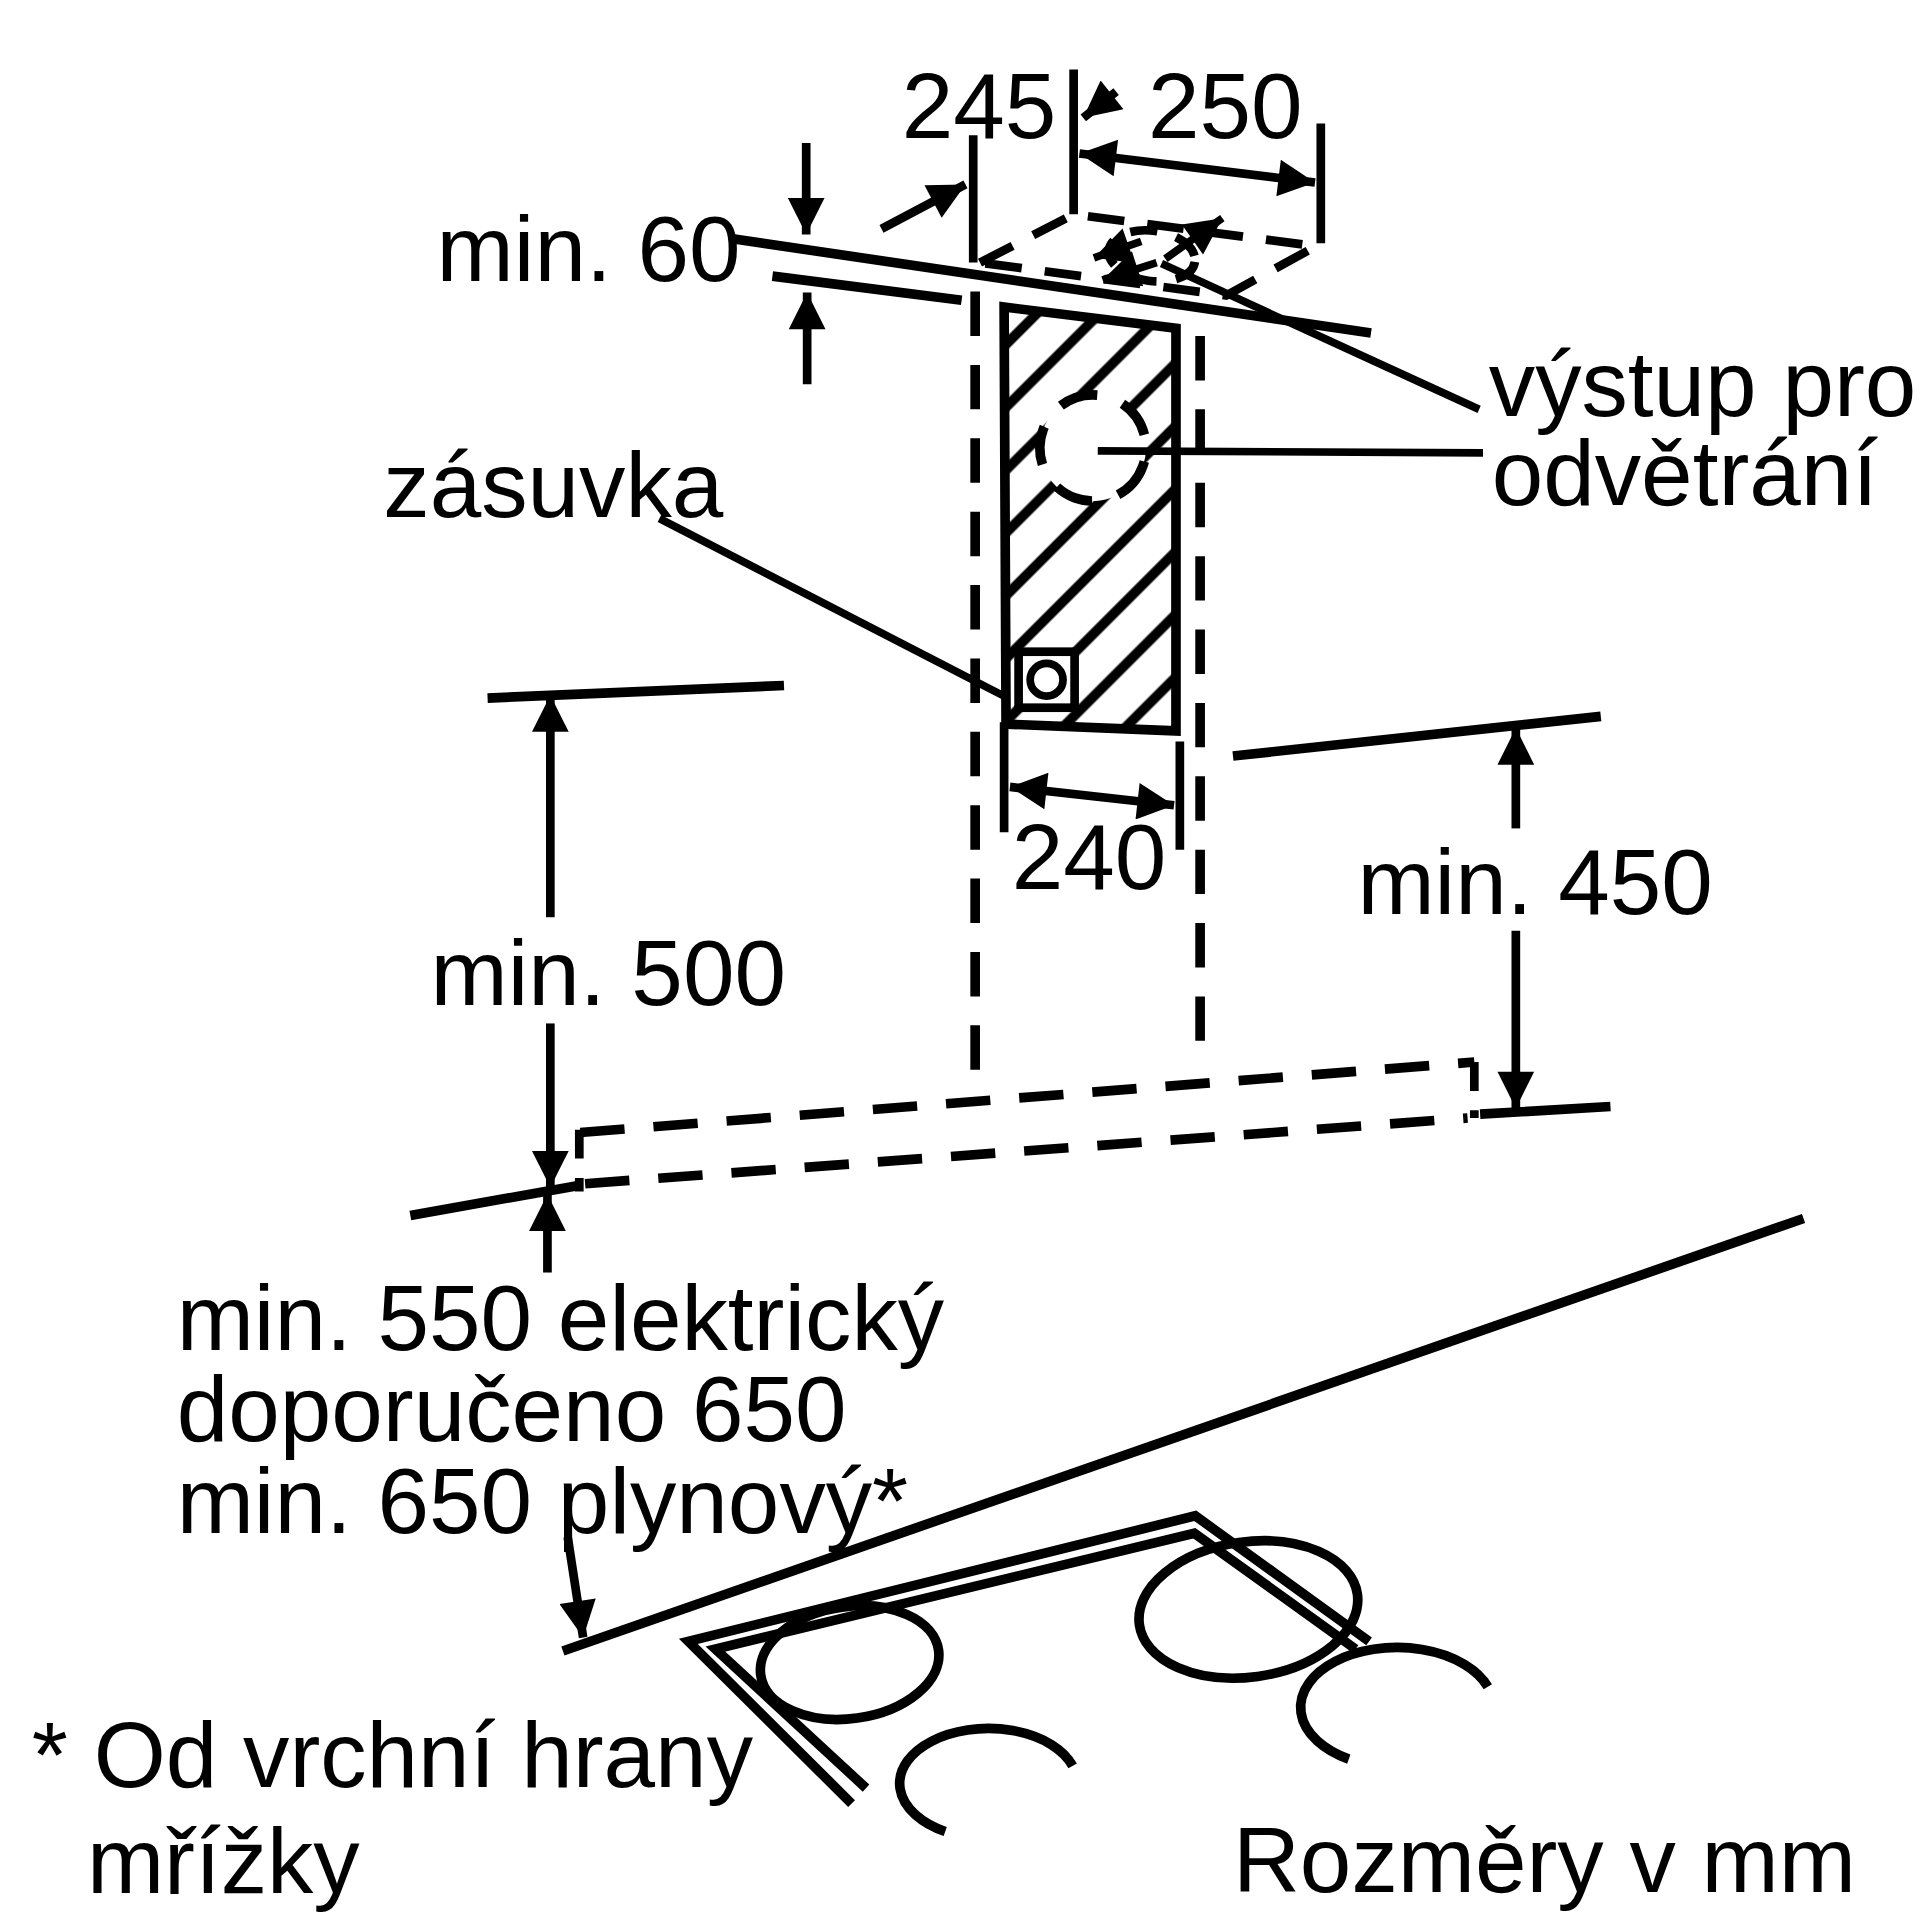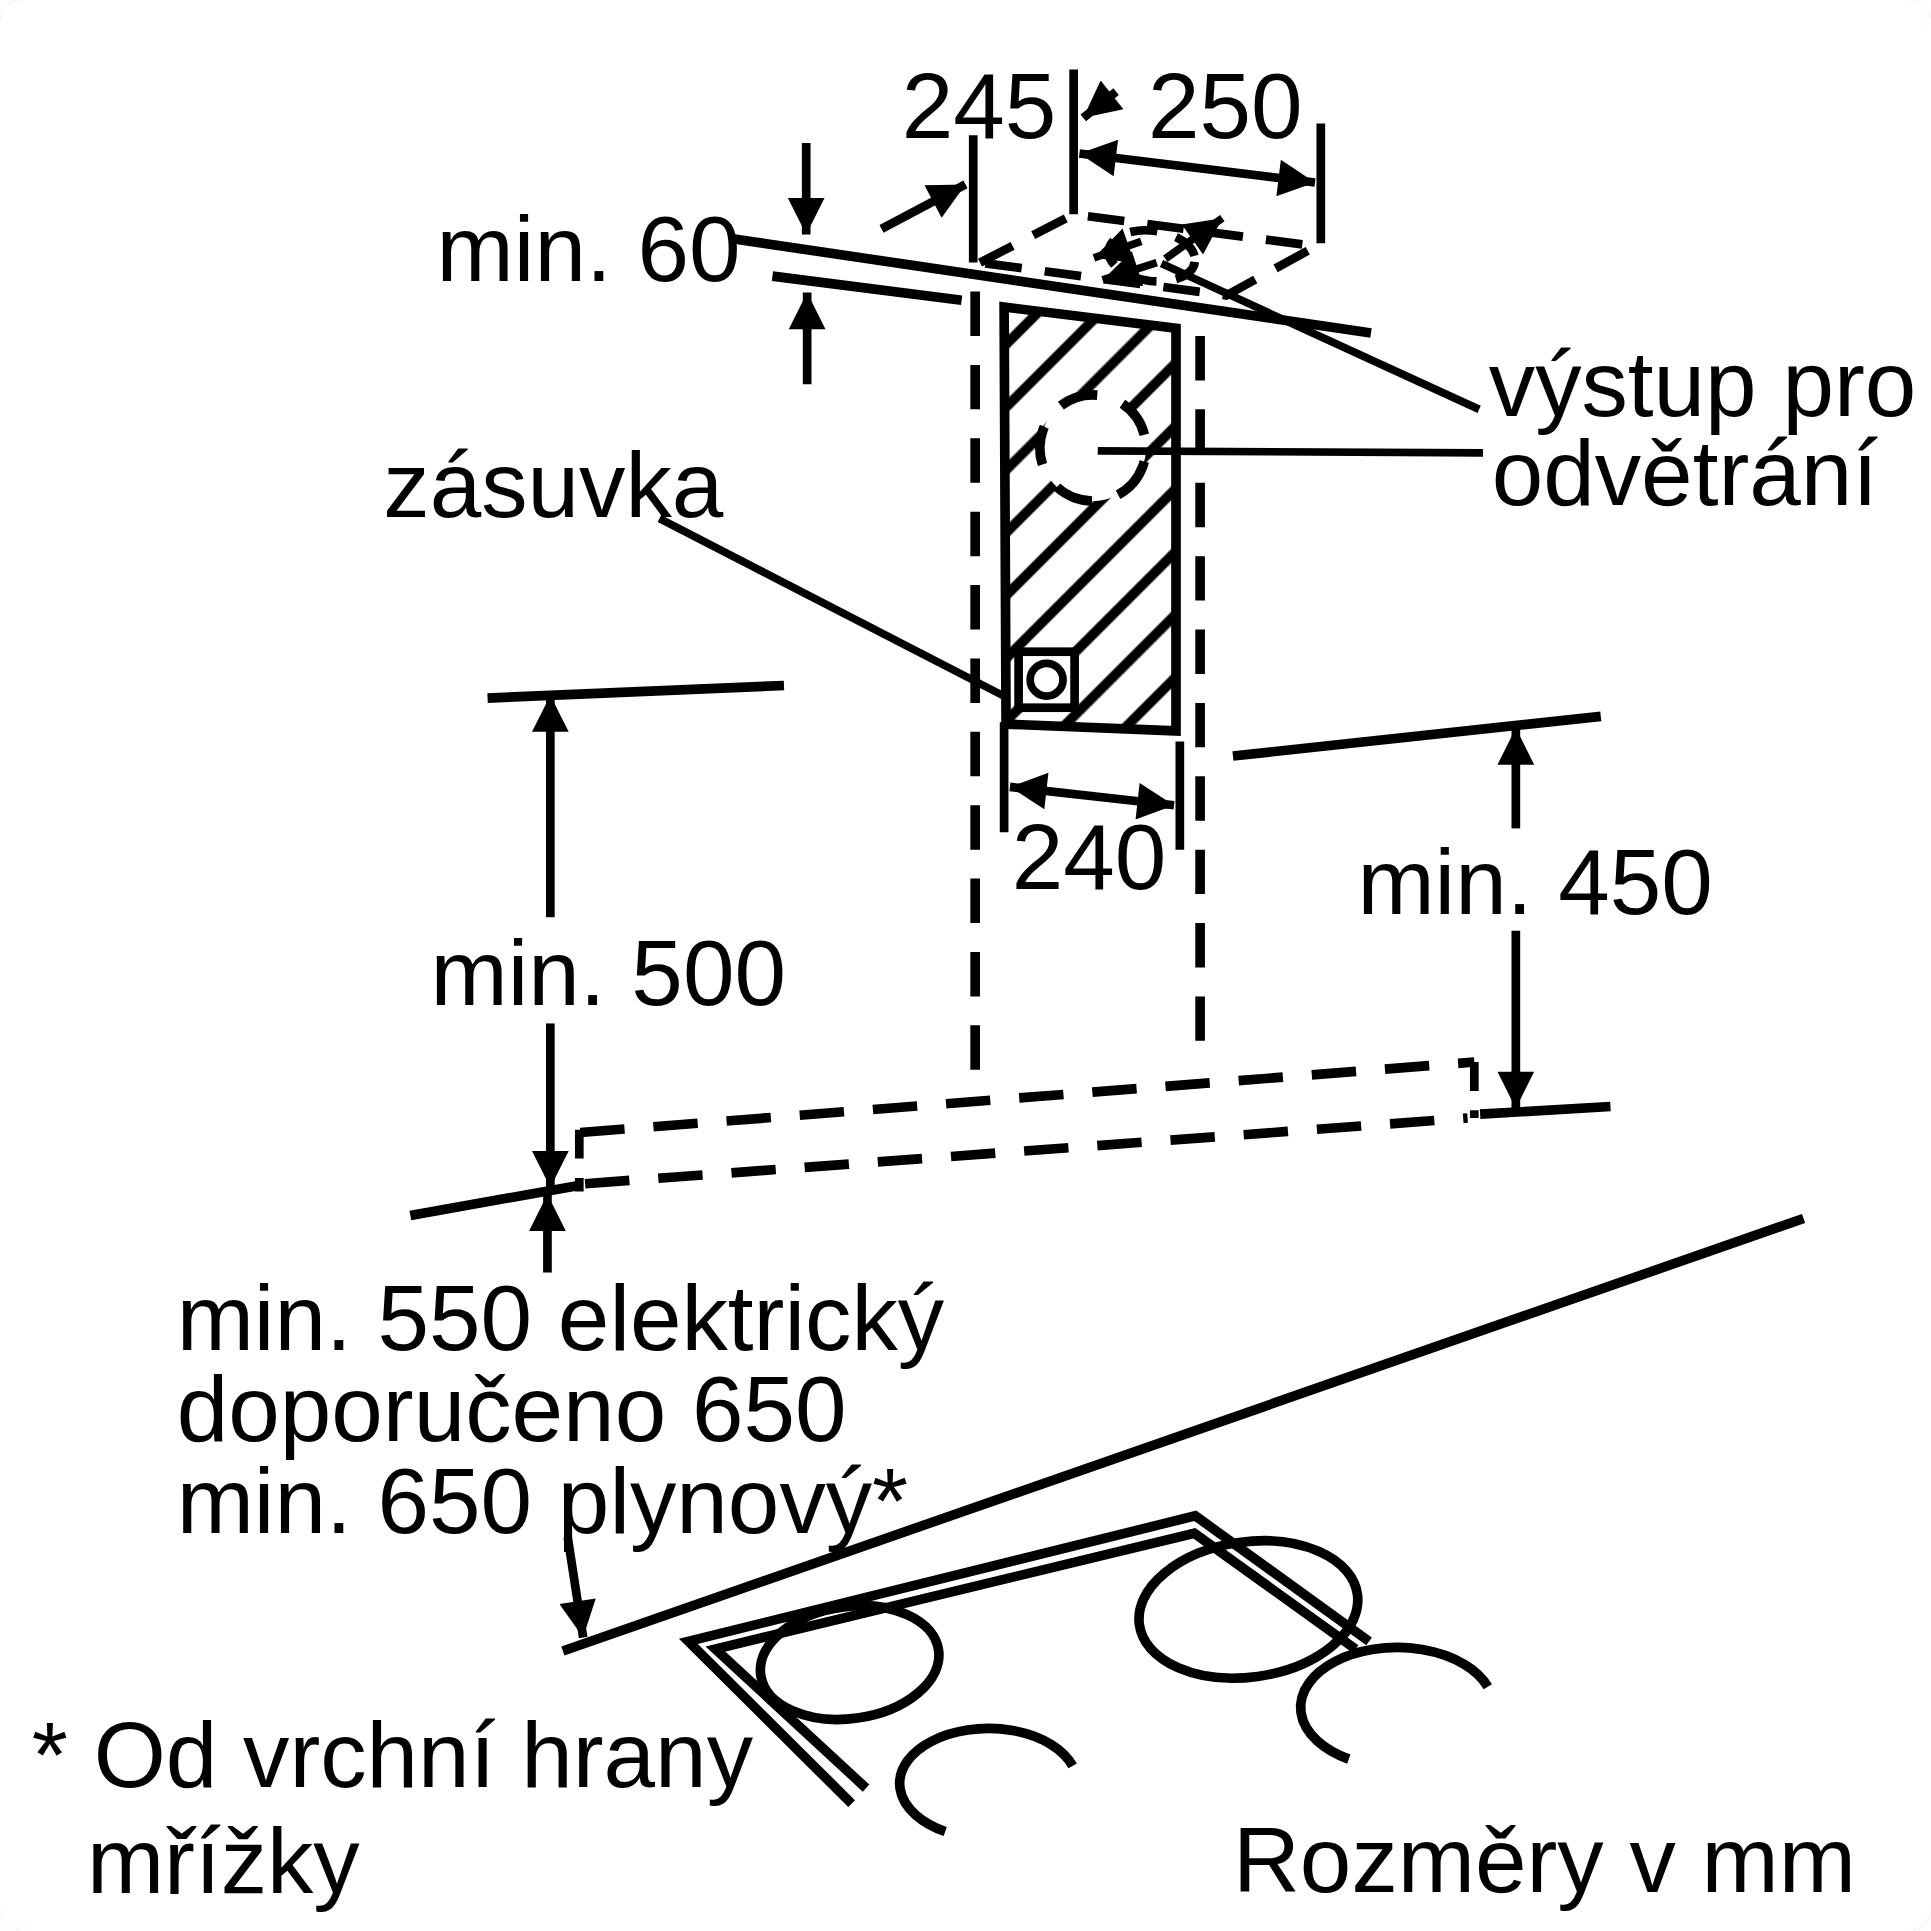--- a/index.html
+++ b/index.html
@@ -6,21 +6,20 @@
     margin: 0;
     padding: 0;
     background: #ffffff;
   }
   .stage {
     position: relative;
     width: 1931px;
     height: 1931px;
     background: #f9a8d4;
     overflow: hidden;
-    border-radius: 21px;
   }
   svg { display: block; }
   text {
     font-family: "Liberation Sans", "DejaVu Sans", sans-serif;
     fill: #000000;
   }
   .lbl  { font-size: 96px; }
   line, path, polyline, polygon, ellipse, circle, rect.box { stroke-linecap: butt; }
 </style>
 </head>

